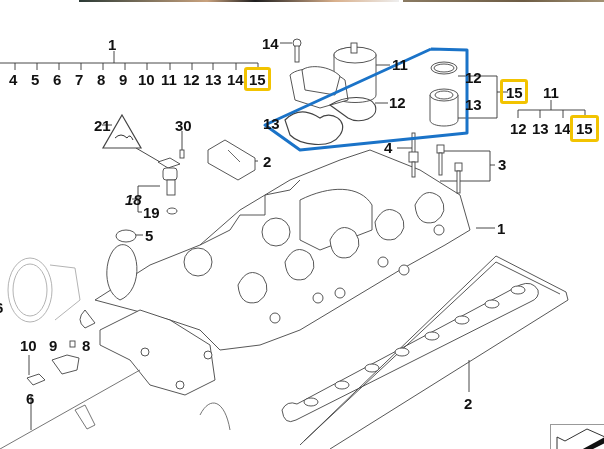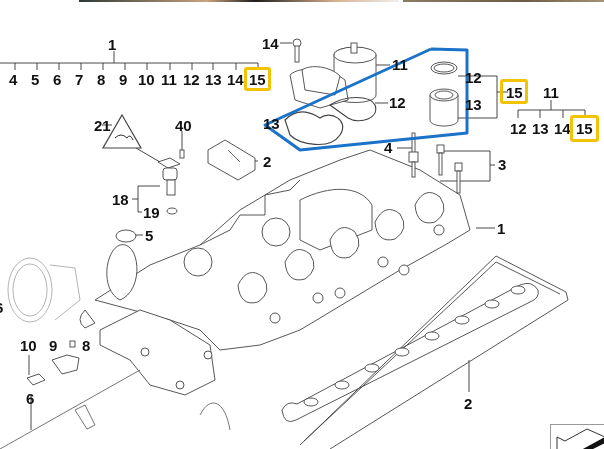--- a/index.html
+++ b/index.html
@@ -217,25 +217,25 @@
 <div class="lbl" style="left:506px;top:85px;">15</div>
 
 <div class="lbl" style="left:543px;top:85px;">11</div>
 <div class="lbl" style="left:510px;top:121px;">12</div>
 <div class="lbl" style="left:532px;top:121px;">13</div>
 <div class="lbl" style="left:554px;top:121px;">14</div>
 <div class="hl" style="left:570px;top:115px;width:29px;height:27px;"></div>
 <div class="lbl" style="left:576px;top:121px;">15</div>
 
 <div class="lbl" style="left:82px;top:118px;margin-left:12px;">21</div>
-<div class="lbl" style="left:175px;top:118px;">40</div>
+<div class="lbl" style="left:175px;top:118px;">30</div>
 <div class="lbl" style="left:263px;top:154px;">2</div>
 <div class="lbl" style="left:384px;top:140px;">4</div>
 <div class="lbl" style="left:498px;top:157px;">3</div>
-<div class="lbl" style="left:112px;top:192px;">18</div>
+<div class="lbl" style="left:125px;top:192px;font-style:italic;">18</div>
 <div class="lbl" style="left:143px;top:205px;">19</div>
 <div class="lbl" style="left:145px;top:228px;">5</div>
 <div class="lbl" style="left:497px;top:221px;">1</div>
 <div class="lbl" style="left:-5px;top:300px;">6</div>
 <div class="lbl" style="left:20px;top:338px;">10</div>
 <div class="lbl" style="left:49px;top:338px;">9</div>
 <div class="lbl" style="left:82px;top:338px;">8</div>
 <div class="lbl" style="left:26px;top:391px;">6</div>
 <div class="lbl" style="left:464px;top:396px;">2</div>
 

